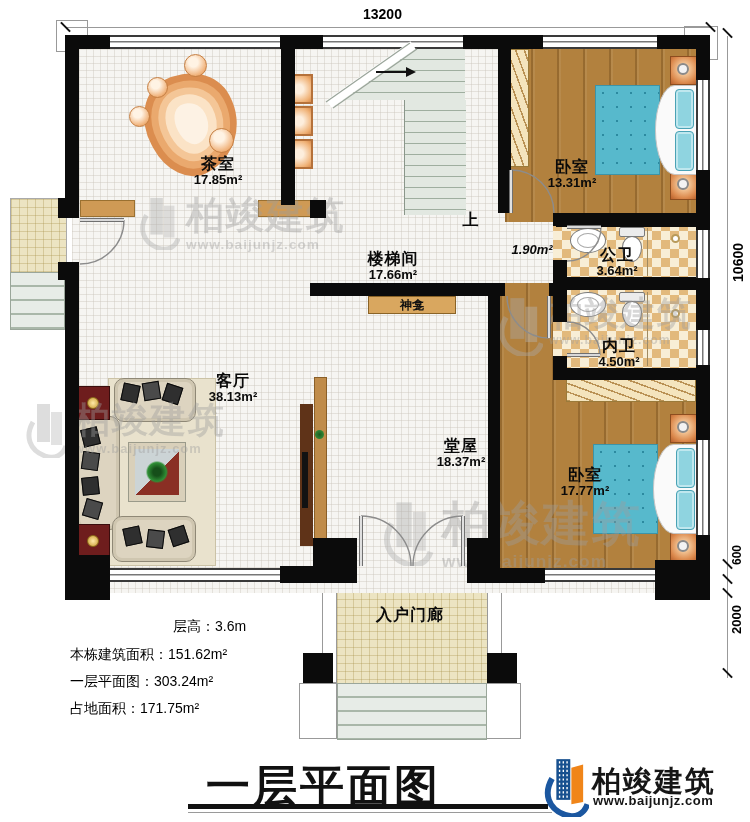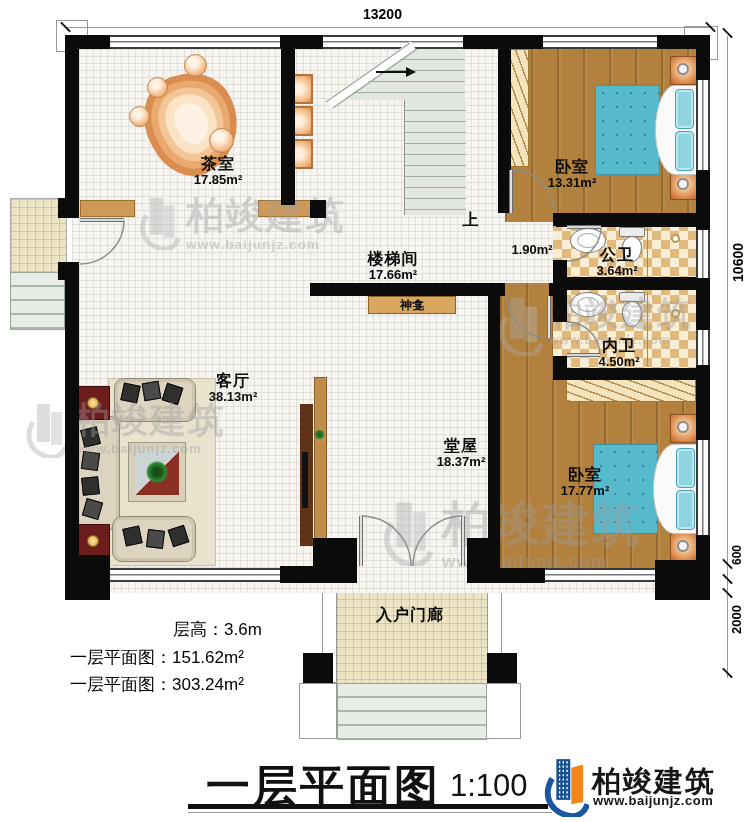--- a/index.html
+++ b/index.html
@@ -47,21 +47,21 @@
   .stool{position:absolute;border-radius:50%;background:radial-gradient(circle at 40% 35%,#fff3e4 0 25%,#f0b077 72%,#d68a4c 100%);border:1px solid #c57f43;z-index:16;}
   .rockL{position:absolute;border-radius:46% 58% 62% 40%/52% 44% 58% 48%;}
   .sideboard{position:absolute;background:#cf9a55;border:1px solid #9a7030;box-sizing:border-box;z-index:16;}
   
   .flight{position:absolute;background:repeating-linear-gradient(to bottom,#e2e8e1 0 10px,#9fae9f 10px 11px);z-index:15;}
   
   .wm{position:absolute;display:flex;align-items:flex-start;gap:6px;z-index:18;opacity:.40;color:#9d9d9d;}
   .wm-t{font-weight:700;line-height:1;font-size:1em;letter-spacing:2px;}
   .wm-u{font-weight:700;font-size:.36em;letter-spacing:1px;margin-top:3px;}
   
-  .info{position:absolute;font-size:17px;color:#000;font-weight:500;z-index:50;white-space:nowrap;}
+  .info{position:absolute;font-size:14px;color:#000;font-weight:500;z-index:50;white-space:nowrap;}
   .title-main{position:absolute;left:206px;top:757px;font-size:44px;font-weight:700;letter-spacing:3px;color:#111;z-index:50;}
   .title-scale{position:absolute;left:450px;top:768px;font-size:31px;font-weight:500;color:#111;z-index:50;}
   .brand-name{position:absolute;left:592px;top:762px;font-size:29px;font-weight:700;letter-spacing:2px;color:#161616;z-index:50;}
   .brand-url{position:absolute;left:593px;top:793px;font-size:13px;font-weight:700;letter-spacing:.5px;color:#161616;z-index:50;}
   svg.overlay{position:absolute;left:0;top:0;z-index:30;pointer-events:none;}
 </style>
 </head>
 <body>
 
 <div id="plan">
@@ -321,21 +321,21 @@
     <div class="nm">客厅</div>
       <div class="ar">38.13m²</div>
   </div>
   <div class="rlabel" style="left:433px;top:437px;margin-left:28px;">
     <div class="nm">堂屋</div>
       <div class="ar">18.37m²</div>
   </div>
   <div class="rlabel" style="left:410px;top:606px;">
     <div class="nm">入户门廊</div>
   </div>
-  <div class="rlabel" style="left:532px;top:243px;">
+  <div class="rlabel" style="left:532px;top:243px;font-style:italic;">
     <div class="ar">1.90m²</div>
   </div>
   <div class="rlabel" style="left:471px;top:211px;">
     <div class="nm">上</div>
   </div>
 
   <div class="dline" style="left:65px;top:27px;width:646px;height:1px;"></div>
   <div class="tick" style="left:59px;top:26px;"></div>
   <div class="tick" style="left:704px;top:26px;"></div>
   <div class="dim" style="left:363px;top:6px;">13200</div>
@@ -346,25 +346,25 @@
   <div class="dim v" style="left:730px;top:243px;">10600</div>
 
   <div class="dline" style="left:727px;top:568px;width:1px;height:110px;"></div>
   <div class="tick" style="left:721px;top:563px;"></div>
   <div class="tick" style="left:721px;top:578px;"></div>
   <div class="tick" style="left:721px;top:672px;"></div>
   <div class="dim v" style="left:730px;top:545px;font-size:12px;">600</div>
   <div class="dim v" style="left:729px;top:605px;font-size:13px;">2000</div>
 
   <div class="info" style="left:173px;top:618px;">层高：3.6m</div>
-  <div class="info" style="left:70px;top:646px;">一层平面图：151.62m²</div>
+  <div class="info" style="left:70px;top:646px;">本栋建筑面积：151.62m²</div>
   <div class="info" style="left:70px;top:673px;">一层平面图：303.24m²</div>
+  <div class="info" style="left:70px;top:700px;">占地面积：171.75m²</div>
 
   <div class="title-main">一层平面图</div>
-  <div class="title-scale">1:100</div>
   <div class="a" style="left:188px;top:804px;width:360px;height:5px;background:#111;z-index:50;"></div>
   <div class="a" style="left:188px;top:812px;width:364px;height:1px;background:#9a9a9a;z-index:50;"></div>
 
   <svg class="a" style="left:543px;top:757px;z-index:50;" width="46" height="60" viewBox="0 0 42 56">
     <rect x="12" y="2" width="13" height="38" fill="#17508f"></rect>
     <g stroke="#fff" stroke-width="1.3" stroke-dasharray="2 2">
       <line x1="15" y1="4" x2="15" y2="38"></line>
         <line x1="18.5" y1="4" x2="18.5" y2="38"></line>
         <line x1="22" y1="4" x2="22" y2="38"></line>
     </g>

